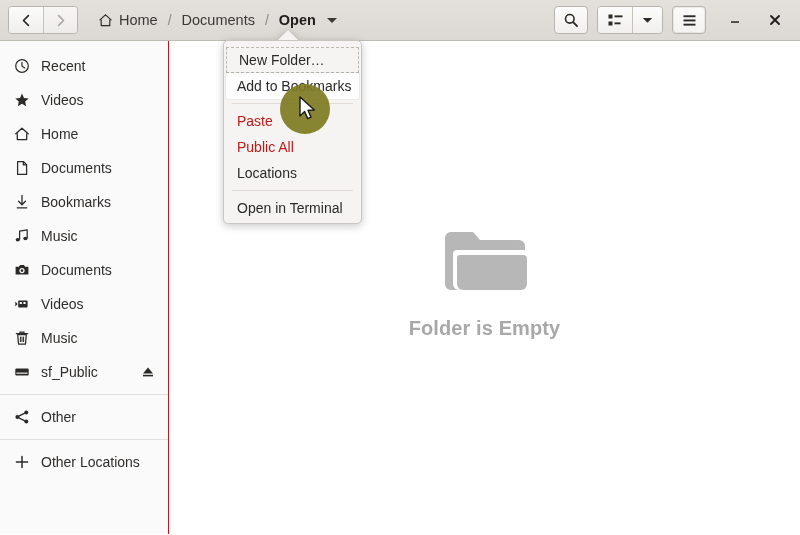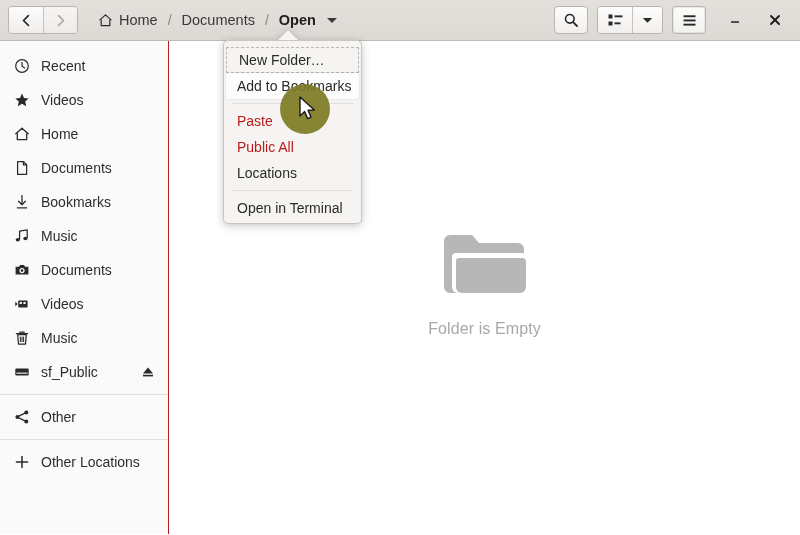--- a/index.html
+++ b/index.html
@@ -158,22 +158,22 @@
     align-items: center;
     justify-content: center;
     position: relative;
   }
   .empty {
     display: flex; flex-direction: column; align-items: center;
     margin-top: -8px;
   }
   .empty .label {
     margin-top: 17px;
-    font-size: 16px;
-    font-weight: normal;
+    font-size: 20px;
+    font-weight: bold;
     color: #a8a8a8;
     letter-spacing: 0.1px;
   }
 
   
   .popup {
     position: absolute;
     left: 215px; top: 30px;
     width: 139px;
     z-index: 40;

